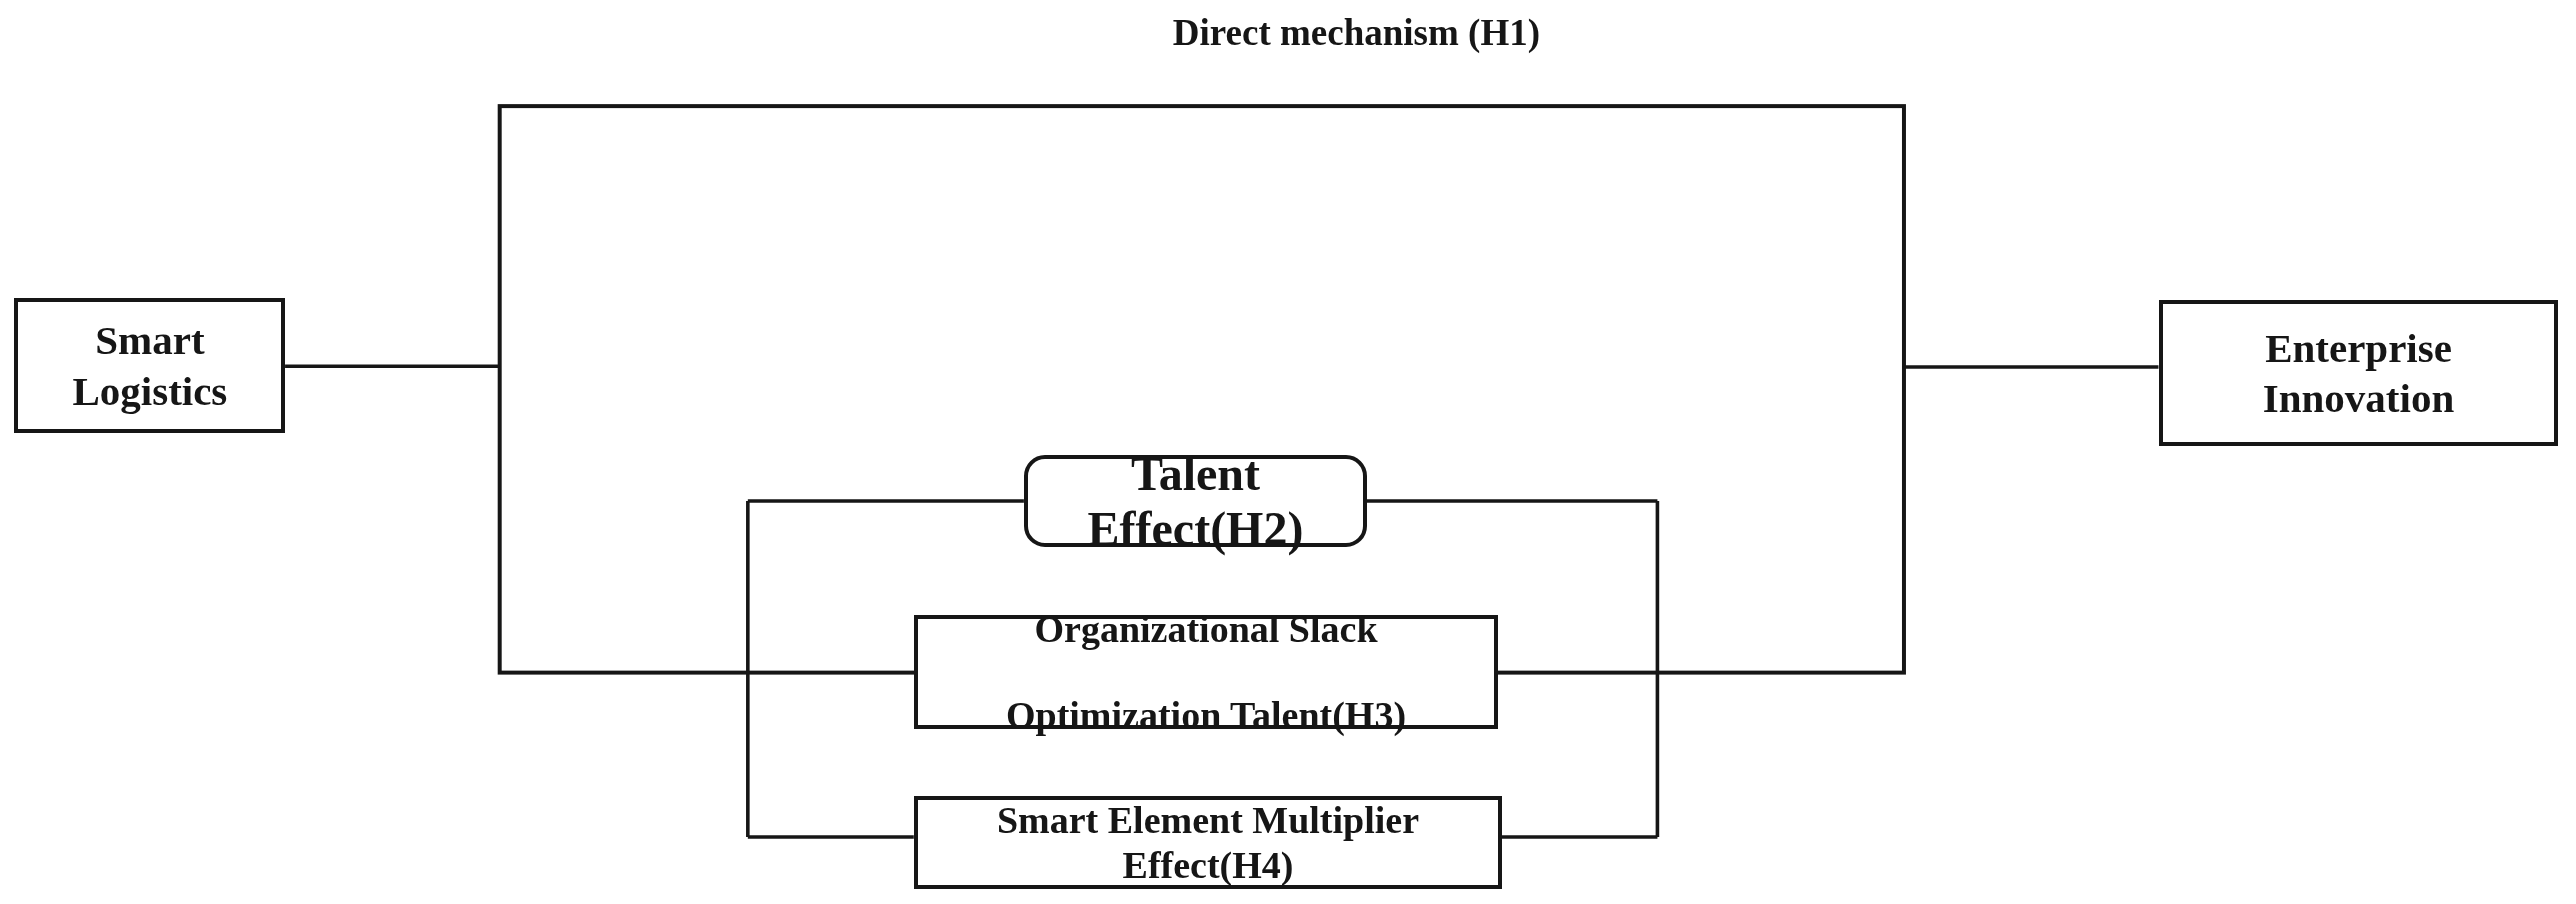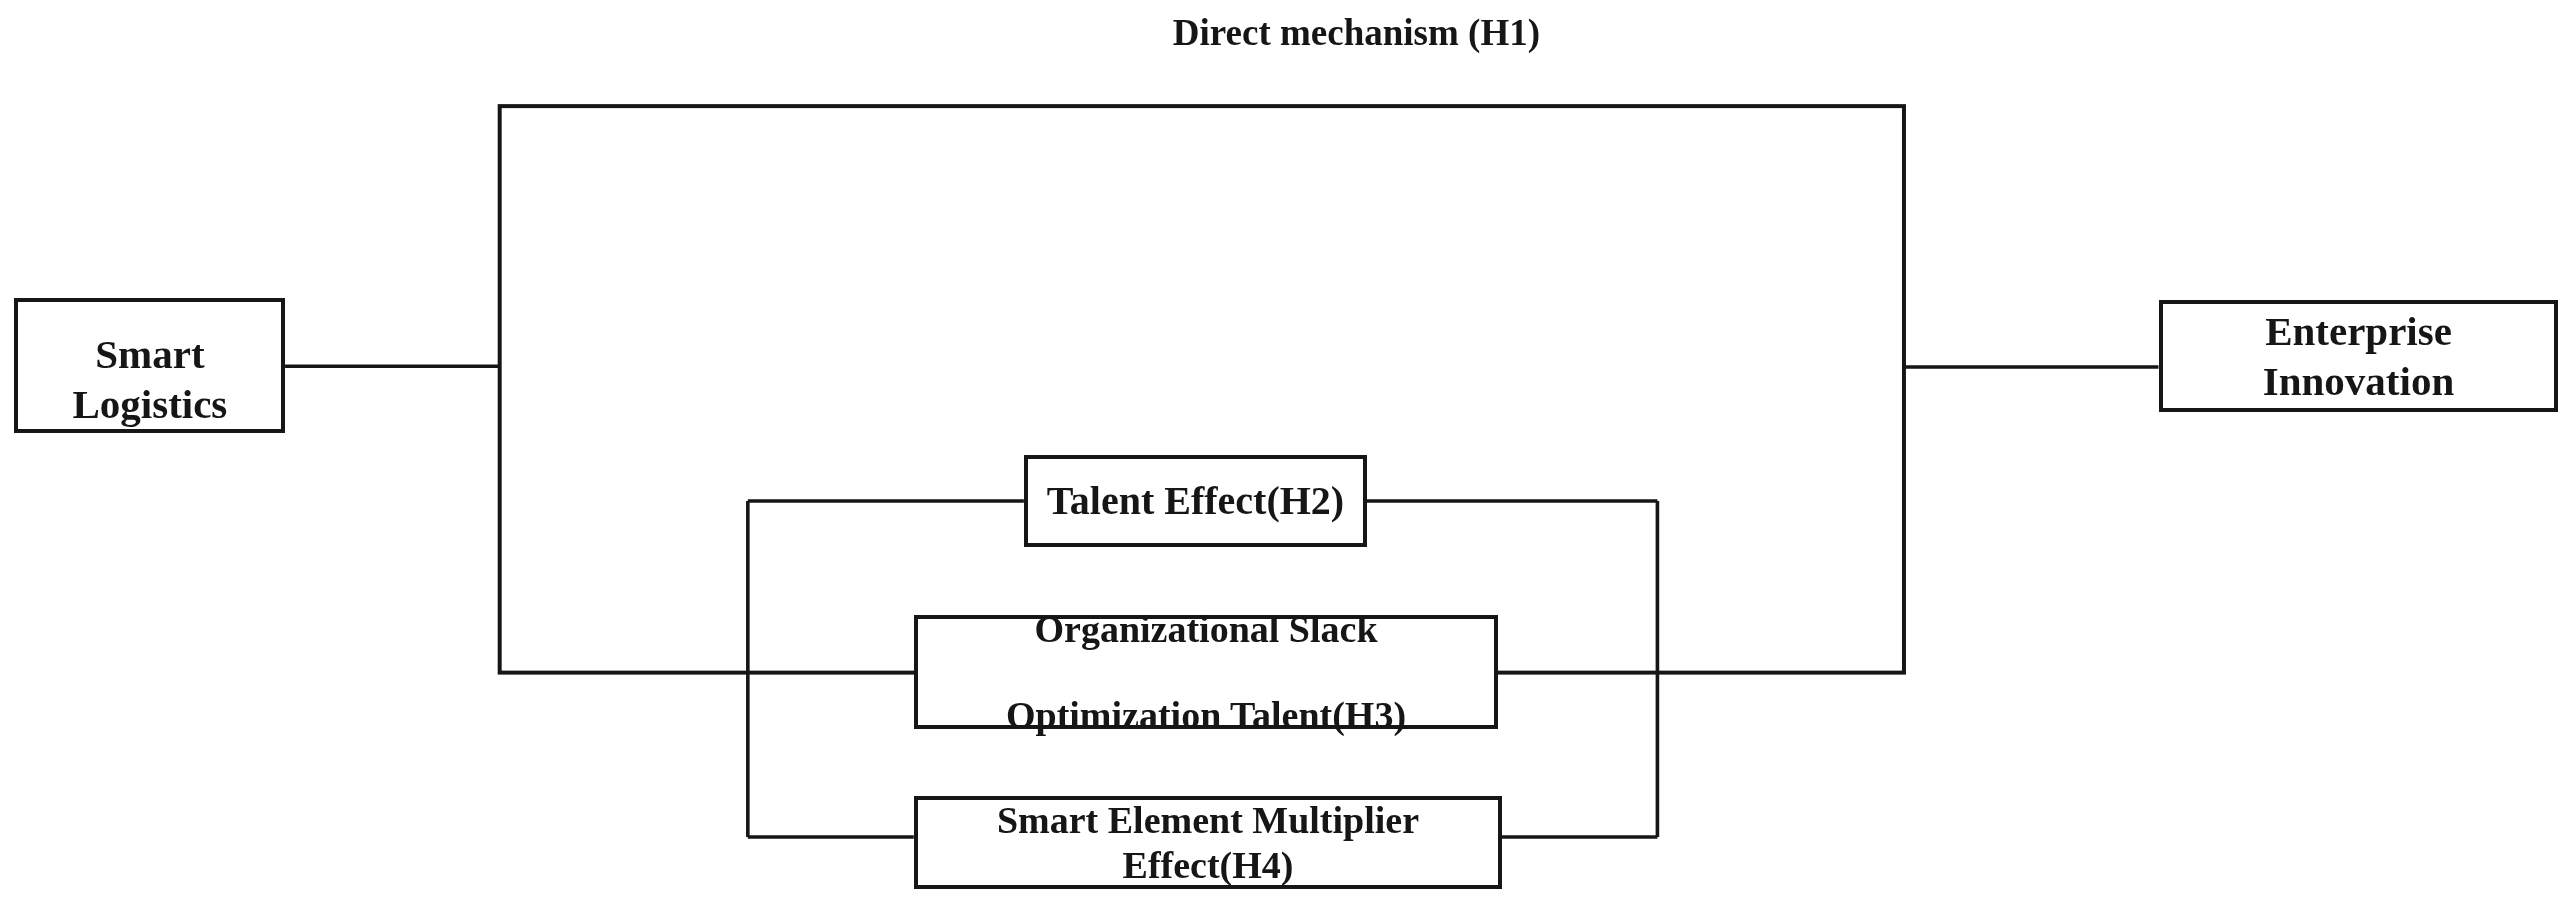--- a/index.html
+++ b/index.html
@@ -38,23 +38,23 @@
   }
   .node .nline { display: block; }
 
   .caption {
     position: absolute;
     text-align: right;
     font-weight: bold;
     z-index: 1;
   }
 
-  #node-smart     { left: 14.4px;   top: 298px; width: 271px; height: 135px; font-size: 41px; line-height: 1.22; justify-content: flex-end; }
-  #node-ent       { left: 2159px; top: 300px; width: 399px; height: 112px; font-size: 41px; line-height: 1.22; }
-  #node-talent    { left: 1024px; top: 455px; width: 343px; height: 92px; font-size: 40px; line-height: 1.15; }
+  #node-smart     { left: 14.4px;   top: 298px; width: 271px; height: 135px; font-size: 41px; line-height: 1.22; }
+  #node-ent       { left: 2159px; top: 300px; width: 399px; height: 146px; font-size: 41px; line-height: 1.22; }
+  #node-talent    { left: 1024px; top: 455px; width: 343px; height: 92px; font-size: 48px; line-height: 1.15; border-radius: 21px; }
   #node-orgslack  { left: 914px; top: 615px; width: 584px; height: 114px; font-size: 38px; line-height: 1.22; gap: 40px; }
   #node-dataelem  { left: 914px; top: 796px; width: 588px; height: 93px; font-size: 38px; line-height: 1.18; }
 
   #title-caption    { left: 798px; top: 11.2px;  width: 742px; font-size: 37px; line-height: 1.2; }
   #indirect-caption { left: 431px;  top: 738px; width: 323px; font-size: 38px; line-height: 1.2; }
 </style>
 </head>
 <body>
 
 <div id="stage">

